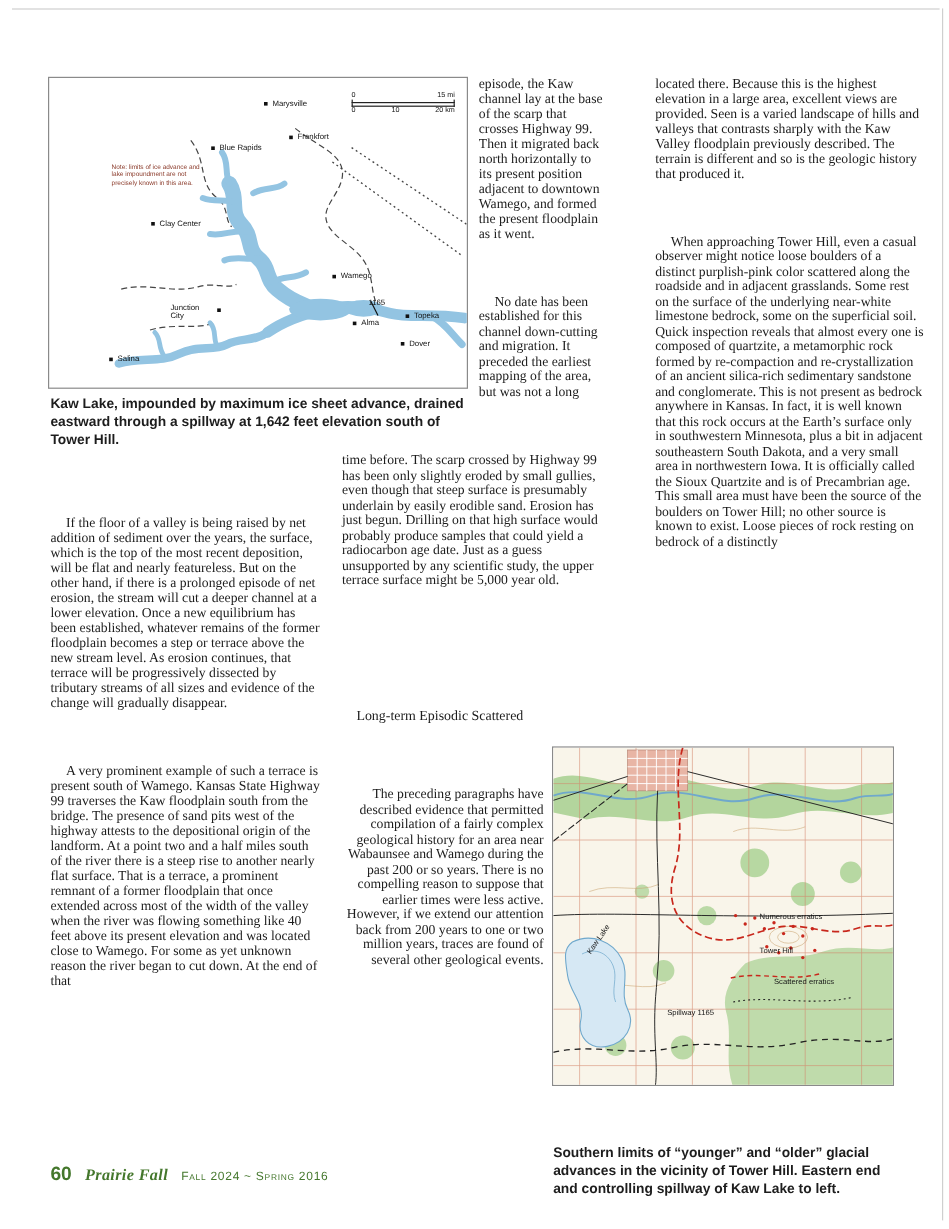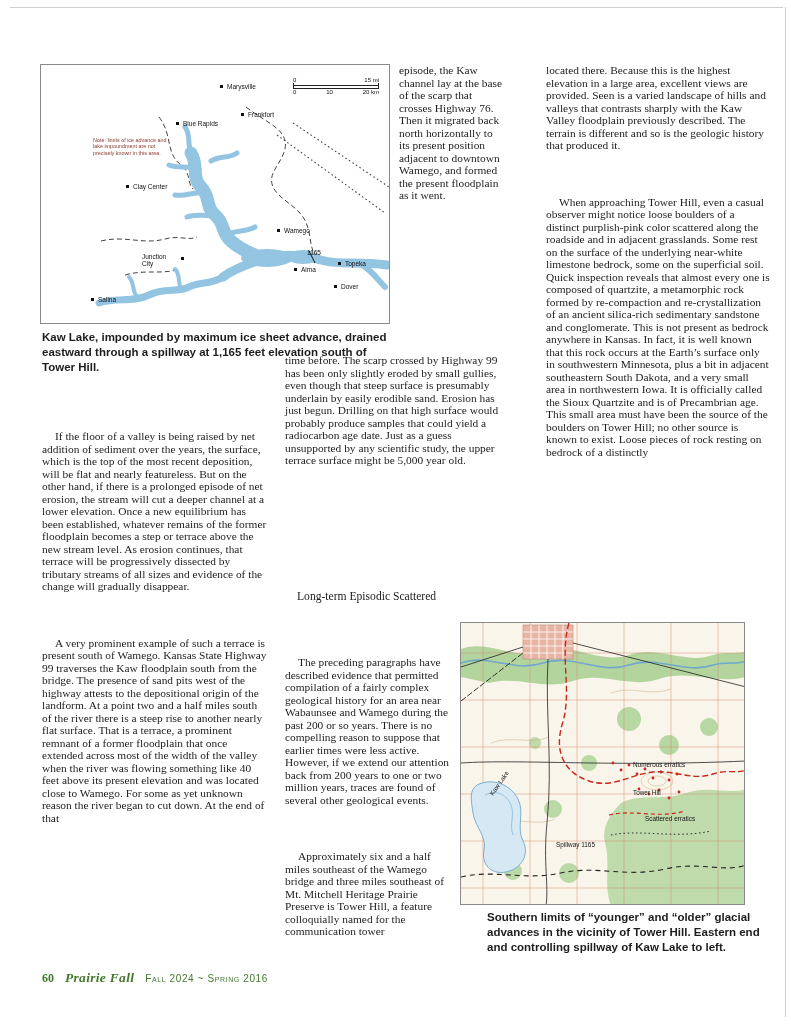--- a/index.html
+++ b/index.html
@@ -10,29 +10,29 @@
   .rule-right { position:absolute; left:785px; top:7px; width:1px; height:1010px; background:#cfcfcf; }
 
   .fig { position:absolute; margin:0; background:#fff; border:1px solid #8a8a8a; overflow:hidden; }
   .fig1 { left:40px; top:64px; width:350px; height:260px; }
   .fig2 { left:460px; top:622px; width:285px; height:283px; }
   .fig svg { position:absolute; left:0; top:0; }
 
   .caption { position:absolute; font-family:"Liberation Sans", sans-serif; font-weight:700;
              font-size:11.5px; line-height:15.2px; color:#1d1d1d; }
   .cap1 { left:42px; top:330px; width:346px; }
-  .cap2 { left:461px; top:910px; width:292px;margin-left:26px; }
+  .cap2 { left:461px; top:954px; width:292px; }
 
   .tcol { position:absolute; }
   .para { margin:0 0 3.5px 0; font-size:11.4px; line-height:12.5px; color:#1c1c1c; }
   .indent { text-indent:13px;margin-top:44px; }
   .col-left   { left:42px;  top:386px; width:226px; }
   .col-midtop { left:399px; top:64px;  width:106px; }
-  .col-midmid { left:285px; top:354px; width:222px; }
-  .col-midlow { left:285px; top:612px; width:168px; }
+  .col-midmid { left:285px; top:378px; width:222px; }
+  .col-midlow { left:285px; top:612px; width:168px;text-align:right; }
   .col-right  { left:546px; top:64px;  width:224px;font-family:Liberation Serif, serif; }
   .subhead { position:absolute; left:285px; top:590px; width:222px; font-size:11.6px;
              color:#1c1c1c; text-indent:12px; }
 
   
   .maplabel { position:absolute; font-family:"Liberation Sans",sans-serif; font-size:6.5px;
               color:#111; white-space:nowrap; }
   .maplabel.wrap { white-space:normal; width:36px; line-height:7px; }
   .mapnote { position:absolute; left:52px; top:72px; width:82px;
              font-family:"Liberation Sans",sans-serif; font-size:5.4px; line-height:6.4px;
@@ -42,21 +42,21 @@
   .srow { display:flex; justify-content:space-between; }
   .sline { height:3px; border-bottom:1px solid #222; border-left:1px solid #222; border-right:1px solid #222; }
 
   
   .topolabel { position:absolute; font-family:"Liberation Sans",sans-serif; font-size:6.4px;
                color:#161616; white-space:nowrap; }
   .rot { transform:rotate(-55deg); transform-origin:left center; }
 
   .footer { position:absolute; left:42px; top:970px; display:flex; align-items:baseline; gap:11px;
             color:var(--accent_green, #44772c); }
-  .pagenum { font-family:Liberation Serif, serif; font-weight:700; font-size:12px; }
+  .pagenum { font-family:Liberation Sans, sans-serif; font-weight:700; font-size:16px; }
   .mag { font-family:"Liberation Serif",serif; font-style:italic; font-weight:700;
          font-size:13.5px; letter-spacing:.3px; }
   .issue { font-family:"Liberation Sans",sans-serif; font-size:10px; font-variant:small-caps;
            letter-spacing:.6px; }
 </style>
 </head>
 <body>
 
 <div class="page">
   <div class="rule-top"></div>
@@ -129,40 +129,40 @@
     <span class="maplabel" style="left:92px;top:118px;">Clay Center</span>
     <span class="maplabel wrap" style="left:101px;top:188px;">Junction City</span>
     <span class="maplabel" style="left:57px;top:231px;">Salina</span>
     <span class="maplabel" style="left:243px;top:162px;">Wamego</span>
     <span class="maplabel" style="left:266px;top:184px;">1165</span>
     <span class="maplabel" style="left:260px;top:201px;">Alma</span>
     <span class="maplabel" style="left:304px;top:195px;">Topeka</span>
     <span class="maplabel" style="left:300px;top:218px;">Dover</span>
   </figure>
 
-  <div class="caption cap1">Kaw Lake, impounded by maximum ice sheet advance, drained eastward through a spillway at 1,165 feet elevation south of Tower Hill.</div>
+  <div class="caption cap1">Kaw Lake, impounded by maximum ice sheet advance, drained eastward through a spillway at 1,642 feet elevation south of Tower Hill.</div>
 
   <div class="tcol col-left">
     <p class="para indent">If the floor of a valley is being raised by net addition of sediment over the years, the surface, which is the top of the most recent deposition, will be flat and nearly featureless.  But on the other hand, if there is a prolonged episode of net erosion, the stream will cut a deeper channel at a lower elevation.  Once a new equilibrium has been established, whatever remains of the former floodplain becomes a step or terrace above the new stream level.  As erosion continues, that terrace will be progressively dissected by tributary streams of all sizes and evidence of the change will gradually disappear.</p>
     <p class="para indent">A very prominent example of such a terrace is present south of Wamego. Kansas State Highway 99 traverses the Kaw floodplain south from the bridge. The presence of sand pits west of the highway attests to the depositional origin of the landform.  At a point two and a half miles south of the river there is a steep rise to another nearly flat surface. That is a terrace, a prominent remnant of a former floodplain that once extended across most of the width of the valley when the river was flowing something like 40 feet above its present elevation and was located close to Wamego.  For some as yet unknown reason the river began to cut down.  At the end of that</p>
   </div>
 
   <div class="tcol col-midtop">
-    <p class="para">episode, the Kaw channel lay at the base of the scarp that crosses Highway 76.  Then it migrated back north horizontally to its present position adjacent to downtown Wamego, and formed the present floodplain as it went.</p>
+    <p class="para">episode, the Kaw channel lay at the base of the scarp that crosses Highway 99.  Then it migrated back north horizontally to its present position adjacent to downtown Wamego, and formed the present floodplain as it went.</p>
+    <p class="para indent">No date has been established for this channel down-cutting and migration.  It preceded the earliest mapping of the area, but was not a long</p>
   </div>
 
   <div class="tcol col-midmid">
     <p class="para">time before.  The scarp crossed by Highway 99 has been only slightly eroded by small gullies, even though that steep surface is presumably underlain by easily erodible sand.  Erosion has just begun.  Drilling on that high surface would probably produce samples that could yield a radiocarbon age date.  Just as a guess unsupported by any scientific study, the upper terrace surface might be 5,000 year old.</p>
   </div>
 
   <div class="subhead">Long-term Episodic Scattered</div>
 
   <div class="tcol col-midlow">
     <p class="para indent">The preceding paragraphs have described evidence that permitted compilation of a fairly complex geological history for an area near Wabaunsee and Wamego during the past 200 or so years.  There is no compelling reason to suppose that earlier times were less active.  However, if we extend our attention back from 200 years to one or two million years, traces are found of several other geological events.</p>
-    <p class="para indent">Approximately six and a half miles southeast of the Wamego bridge and three miles southeast of Mt. Mitchell Heritage Prairie Preserve is Tower Hill, a feature colloquially named for the communication tower</p>
   </div>
 
   <div class="tcol col-right">
     <p class="para">located there.  Because this is the highest elevation in a large area, excellent views are provided.  Seen is a varied landscape of hills and valleys that contrasts sharply with the Kaw Valley floodplain previously described.  The terrain is different and so is the geologic history that produced it.</p>
     <p class="para indent">When approaching Tower Hill, even a casual observer might notice loose boulders of a distinct purplish-pink color scattered along the roadside and in adjacent grasslands.  Some rest on the surface of the underlying near-white limestone bedrock, some on the superficial soil.  Quick inspection reveals that almost every one is composed of quartzite, a metamorphic rock formed by re-compaction and re-crystallization of an ancient silica-rich sedimentary sandstone and conglomerate.  This is not present as bedrock anywhere in Kansas. In fact, it is well known that this rock occurs at the Earth’s surface only in southwestern Minnesota, plus a bit in adjacent southeastern South Dakota, and a very small area in northwestern Iowa. It is officially called the Sioux Quartzite and is of Precambrian age.  This small area must have been the source of the boulders on Tower Hill; no other source is known to exist.  Loose pieces of rock resting on bedrock of a distinctly</p>
   </div>
 
   <figure class="fig fig2">
     <svg viewBox="0 0 285 283" width="285" height="283">
       <rect x="0" y="0" width="285" height="283" fill="#f9f5ea"></rect>

